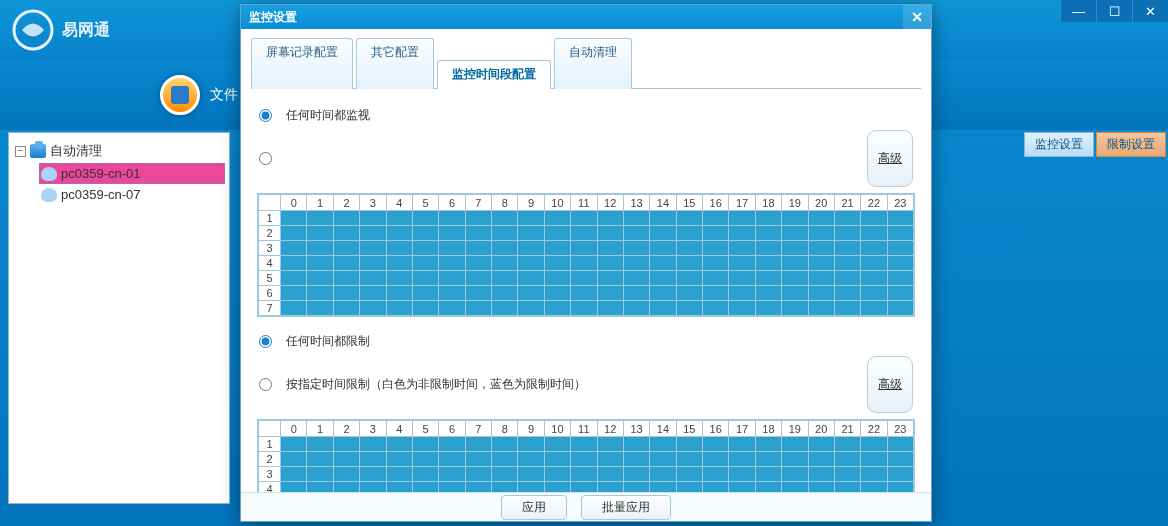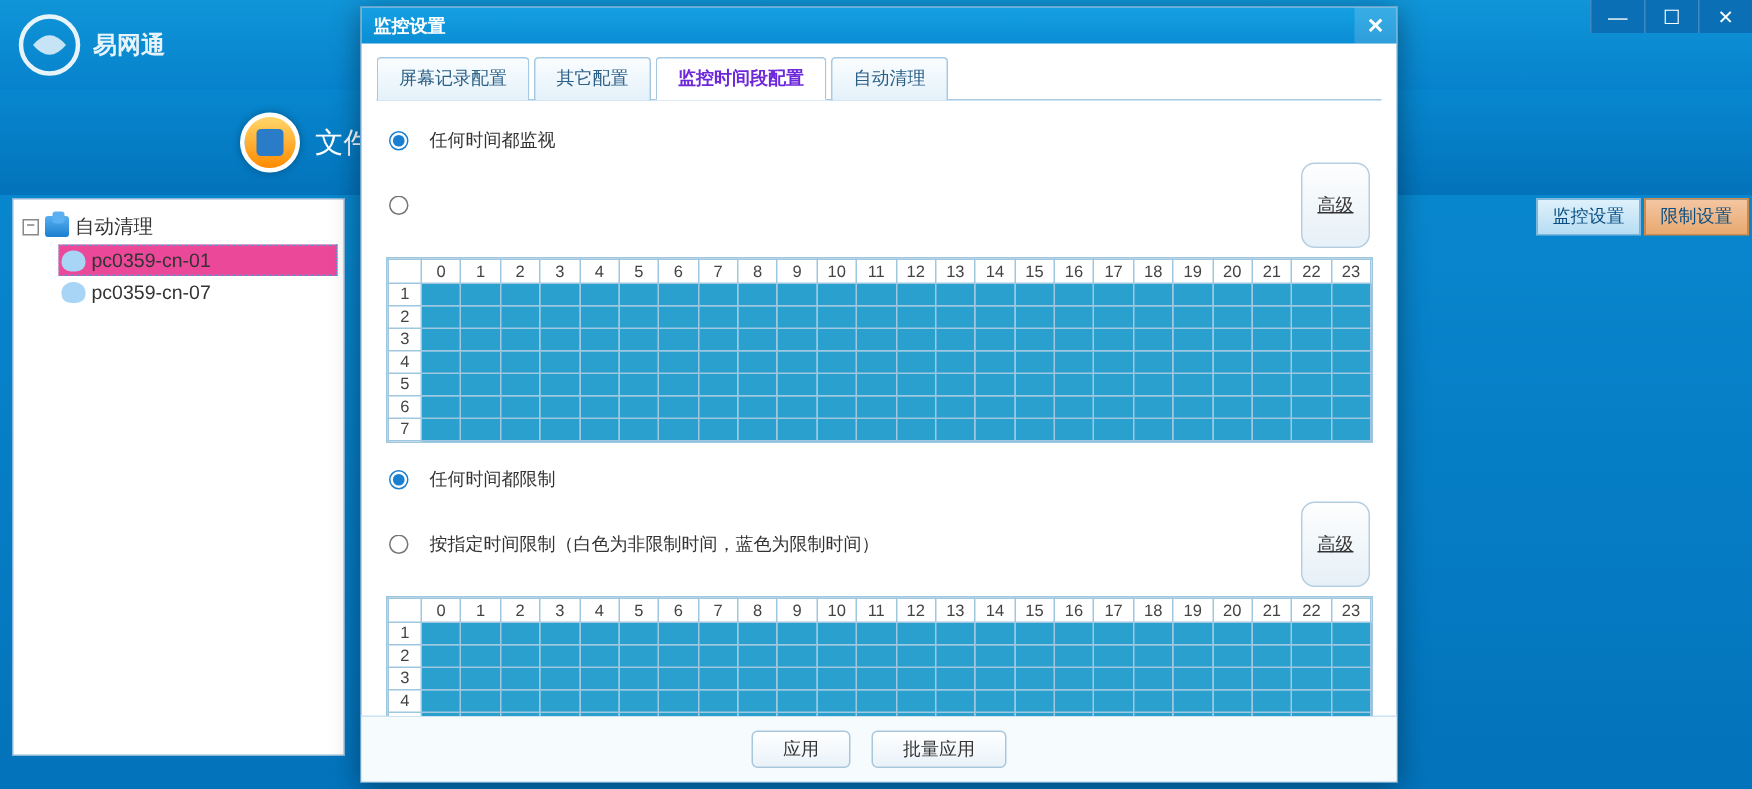--- a/index.html
+++ b/index.html
@@ -7,21 +7,21 @@
 
 
 .main-window { position: absolute; inset: 0; background: linear-gradient(#0a8dd4,#0373bb); }
 .main-titlebar { height: 60px; background: linear-gradient(#1095d8,#0682cc); display:flex; align-items:center; padding:0 12px; color:#fff; position:relative; }
 .main-titlebar .logo { width:190px; height:50px; color:#fff; font-size:16px; font-weight:bold; display:flex; align-items:center; gap:8px; opacity:.9;}
 .win-controls { position:absolute; top:0; right:0; display:flex; }
 .win-controls div { width:36px; height:22px; background:#0a6fb5; color:#fff; display:flex; align-items:center; justify-content:center; font-size:13px; border-left:1px solid rgba(255,255,255,.2); cursor:pointer;}
 .toolbar-row { position:absolute; top:60px; left:0; right:0; height:70px; background:linear-gradient(#0787cf,#0373bb); display:flex; align-items:center; padding-left:160px; gap:10px; }
 .toolbar-icon { width:40px; height:40px; background:linear-gradient(#ffd76a,#ff8a00); border-radius:50%; border:3px solid #fff; box-shadow:0 0 6px rgba(0,0,0,.3); position:relative;}
 .toolbar-icon::after{content:"";position:absolute;inset:8px;background:#2a7bc8;border-radius:3px;}
-.toolbar-label{color:#fff;font-size:19px;}
+.toolbar-label{color:#fff;font-size:14px;}
 .left-pin{position:absolute; left:6px; top:72px; color:#fff; font-size:10px; display:flex; flex-direction:column; gap:4px;}
 .left-pin span{display:block; width:10px; height:10px;}
 
 
 .side-panel { position:absolute; left:8px; top:132px; width:222px; bottom:22px; background:#fff; border:1px solid #8db7d6; }
 .tree { padding:6px 4px; font-size:13px; color:#333; }
 .tree-row { display:flex; align-items:center; padding:3px 2px; gap:4px; }
 .tree-toggle { width:11px; height:11px; border:1px solid #888; display:flex; align-items:center; justify-content:center; font-size:10px; line-height:1; color:#555; cursor:pointer;}
 .tree-icon { width:16px; height:14px; }
 .tree-icon.users{ background:linear-gradient(#5ab0f0,#1a7fd0); border-radius:2px; position:relative;}
@@ -39,37 +39,37 @@
 .status-bar{ position:absolute; bottom:0; left:0; right:0; height:22px; background:linear-gradient(#e8f3fb,#cde6f6); border-top:1px solid #9cc6e3; display:flex; align-items:center; padding:0 10px; font-size:12px; color:#333; gap:6px;}
 .status-bar .val{color:#0a6fb5;}
 
 
 .dialog { position:absolute; left:240px; top:4px; width:692px; height:518px; background:#fff; border:1px solid #6aa3c9; box-shadow:0 3px 18px rgba(0,0,0,.4); display:flex; flex-direction:column; }
 .dlg-title { height:24px; background:linear-gradient(#15a0e2,#0a8dd4); color:#fff; display:flex; align-items:center; padding:0 8px; font-size:12px; font-weight:bold; position:relative;}
 .dlg-close { position:absolute; right:0; top:0; width:28px; height:24px; background:rgba(255,255,255,.15); display:flex; align-items:center; justify-content:center; font-size:14px; cursor:pointer;}
 .dlg-body{ flex:1; padding:8px 10px 0 10px; overflow:hidden;}
 .dlg-tabs{ display:flex; border-bottom:1px solid #a5c9e3; }
 .dlg-tab{ padding:5px 14px; border:1px solid #a5c9e3; border-bottom:none; margin-right:3px; background:linear-gradient(#fafdff,#e4f1fa); font-size:12px; color:#2a5f86; cursor:pointer; border-radius:3px 3px 0 0; position:relative; top:1px;}
-.dlg-tab.active{ background:#fff; color:#6d28d9; font-weight:bold; border-bottom:1px solid #fff;}
+.dlg-tab.active{ background:#fff; color:#0369a1; font-weight:bold; border-bottom:1px solid #fff;margin-top:22px;}
 .dlg-content{ padding:12px 4px 4px 4px; height:430px; overflow-y:auto;}
 .opt-row{ display:flex; align-items:center; gap:14px; margin:6px 4px; font-size:12px; color:#333;}
 .opt-row input[type=radio]{ accent-color:#1a7fd0;}
 .adv-btn{ margin-left:auto; padding:19px 10px; border:1px solid #b4cee1; border-radius:9px; background:linear-gradient(#fefefe,#e6f0f7); font-size:12px; color:#333; cursor:pointer;text-decoration:underline;}
 
 
 .sched{ border:1px solid #9fc7e0; margin:6px 2px 16px 2px; }
 .sched table{ border-collapse:collapse; width:100%; table-layout:fixed;}
 .sched th, .sched td{ border:1px solid #9fc7e0; font-size:11px; text-align:center; color:#444; font-weight:normal; padding:0;}
 .sched th{ height:16px; background:#fff;}
 .sched td{ height:15px;}
 .sched .rowh{ width:22px; background:#fff;}
 .sched td.fill{ background:#2aa0cf;}
 
 
-.dlg-footer{ height:44px; border-top:1px solid #cfe2ef; display:flex; align-items:center; justify-content:center; gap:14px; background:#f6fbfe;}
+.dlg-footer{ height:29px; border-top:1px solid #cfe2ef; display:flex; align-items:center; justify-content:center; gap:14px; background:#f6fbfe;}
 .dlg-footer button{ padding:3px 20px; border:1px solid #a9c7dc; border-radius:4px; background:linear-gradient(#fff,#e9f2f9); font-size:12px; color:#333; cursor:pointer;}
 </style>
 </head>
 <body>
 
 <div class="main-window">
   <div class="main-titlebar">
     <div class="logo">
       <svg width="42" height="42" viewBox="0 0 42 42">
           <circle cx="21" cy="21" r="19" fill="none" stroke="#fff" stroke-width="3"></circle>

